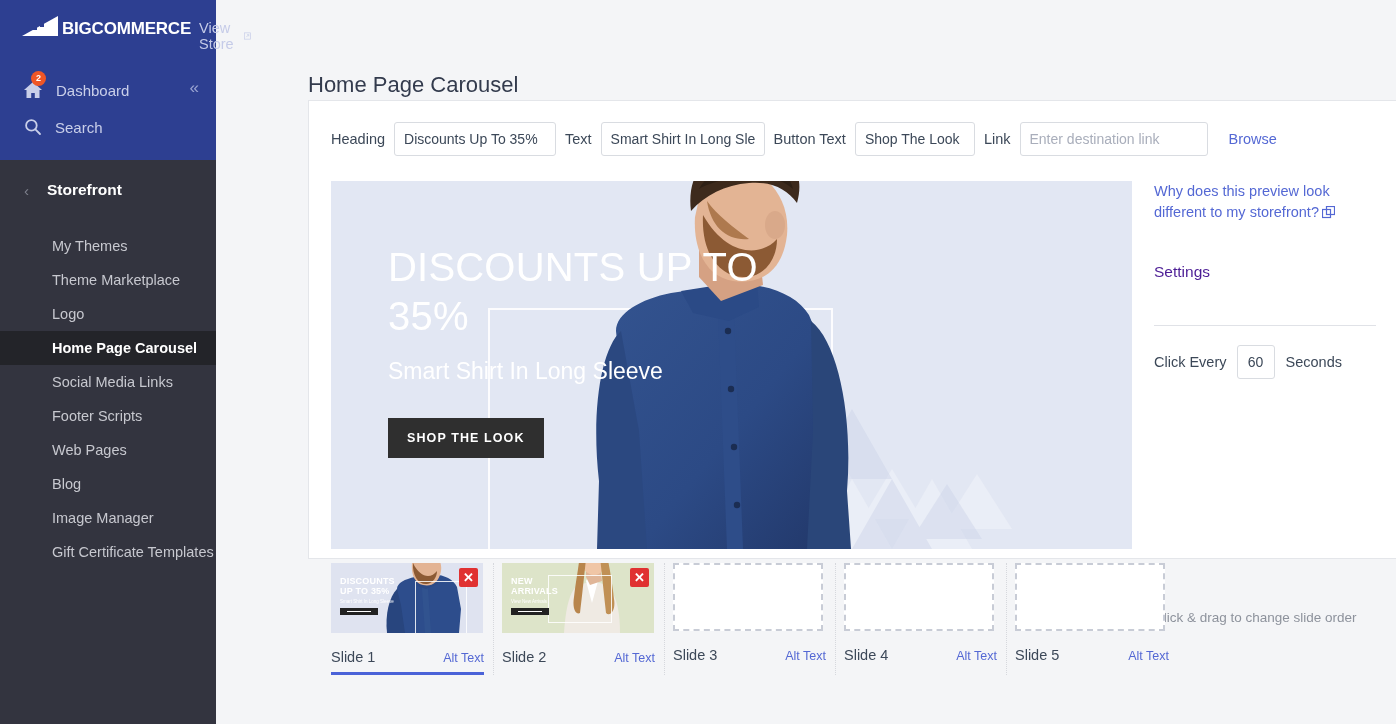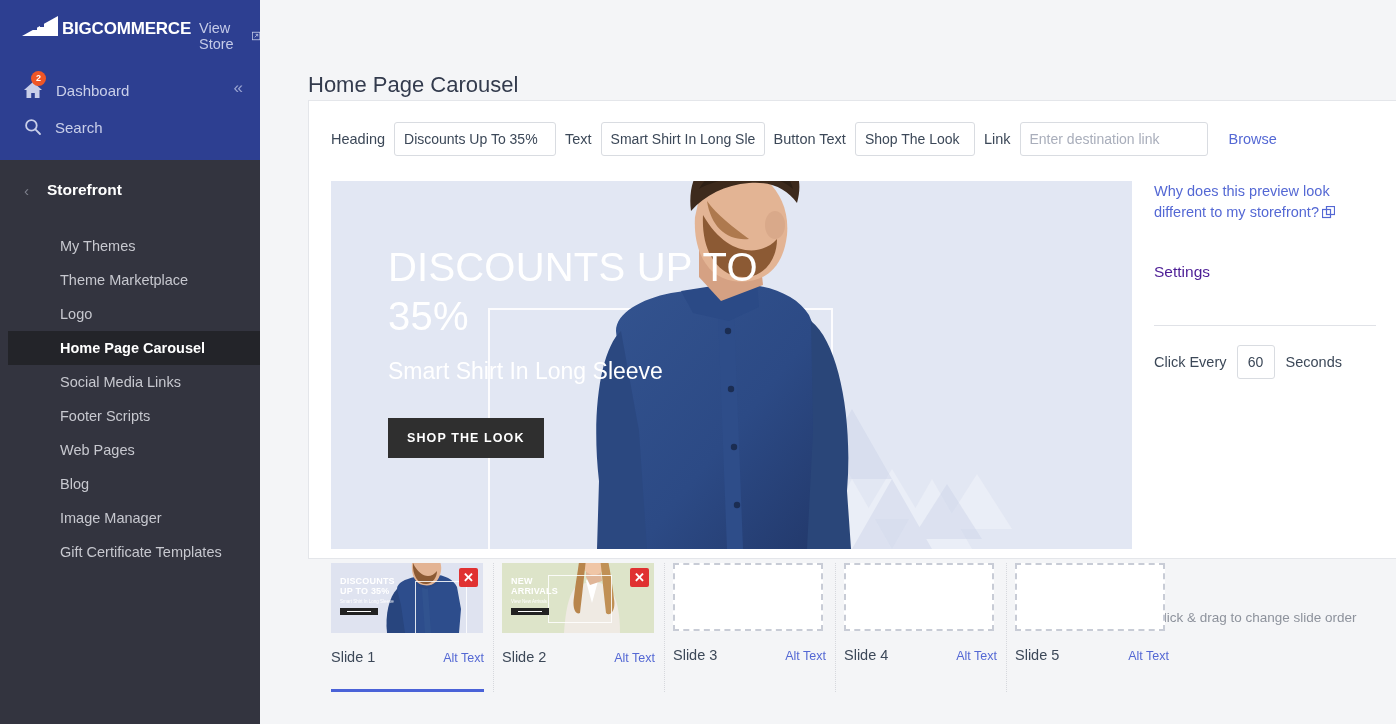--- a/index.html
+++ b/index.html
@@ -7,21 +7,21 @@
     margin: 0; padding: 0;
     width: 1396px; height: 724px;
     overflow: hidden;
     font-family: "Liberation Sans", sans-serif;
     background: #f4f5f7;
   }
 
   
   #sidebar {
     position: absolute; left: 0; top: 0;
-    width: 260px; height: 724px;
+    width: 216px; height: 724px;
     background: #33343f;
   }
   #sidebar-top {
     background: #2d3f91;
     height: 160px;
     position: relative;
   }
   .logo-wrap {
     position: absolute; left: 18px; top: 14px;
     display: flex; align-items: center;
@@ -67,21 +67,21 @@
   .search-icon-wrap { margin-left: 24px; width: 18px; height: 18px; }
   .nav-search-label { color: #c9cfe9; font-size: 15px; margin-left: 13px; }
 
   .storefront-head {
     height: 60px; display: flex; align-items: center;
     padding-left: 24px; cursor: pointer;
   }
   .back-chev { color: #7e808d; font-size: 15px; margin-right: 18px; }
   .storefront-title { color: #ffffff; font-size: 15.5px; font-weight: bold; }
 
-  .nav-list { margin-top: 9px; margin-left: 8px; }
+  .nav-list { margin-top: 9px; }
   .nav-item {
     height: 34px; display: flex; align-items: center;
     padding-left: 52px;
     color: #c7c8cf; font-size: 14.5px;
     cursor: pointer;
   }
   .nav-item.active {
     background: #232429; color: #ffffff; font-weight: bold;
   }
 
@@ -249,21 +249,21 @@
     position: absolute; right: 5px; top: 5px;
     width: 19px; height: 19px; border-radius: 2px;
     background: #e03131; color: #fff;
     font-size: 13px; font-weight: bold;
     display: flex; align-items: center; justify-content: center;
     cursor: pointer; line-height: 1;
   }
   .slide-meta {
     margin-top: 16px;
     display: flex; align-items: baseline; justify-content: space-between;
-    padding-bottom: 24px;
+    padding-bottom: 7px;
   }
   .slide-name { font-size: 14.5px; color: #3c4858; }
   .alt-text { font-size: 12.5px; color: #5468d4; cursor: pointer; }
   .slide-cell.selected .slide-meta {
     border-bottom: 3px solid #4a62d8;
   }
 </style>
 </head>
 <body>
 

